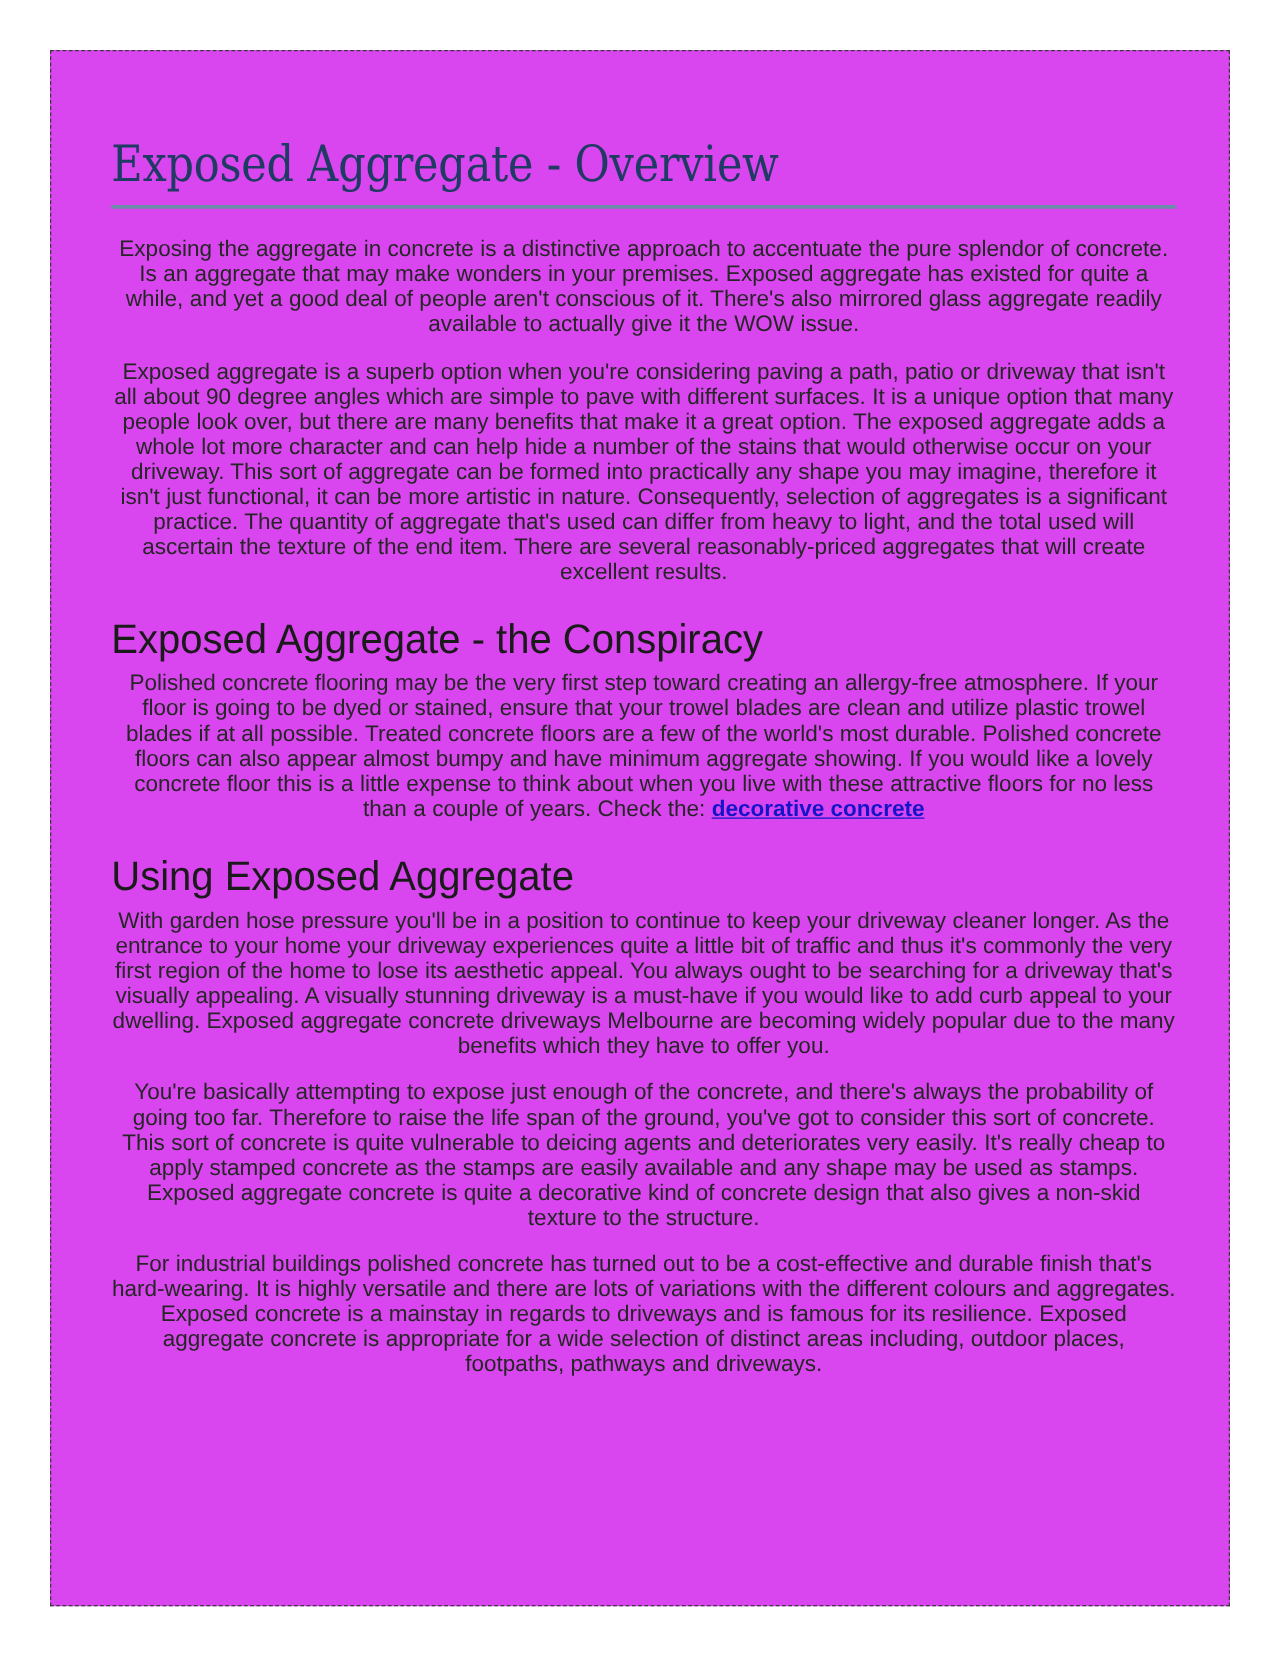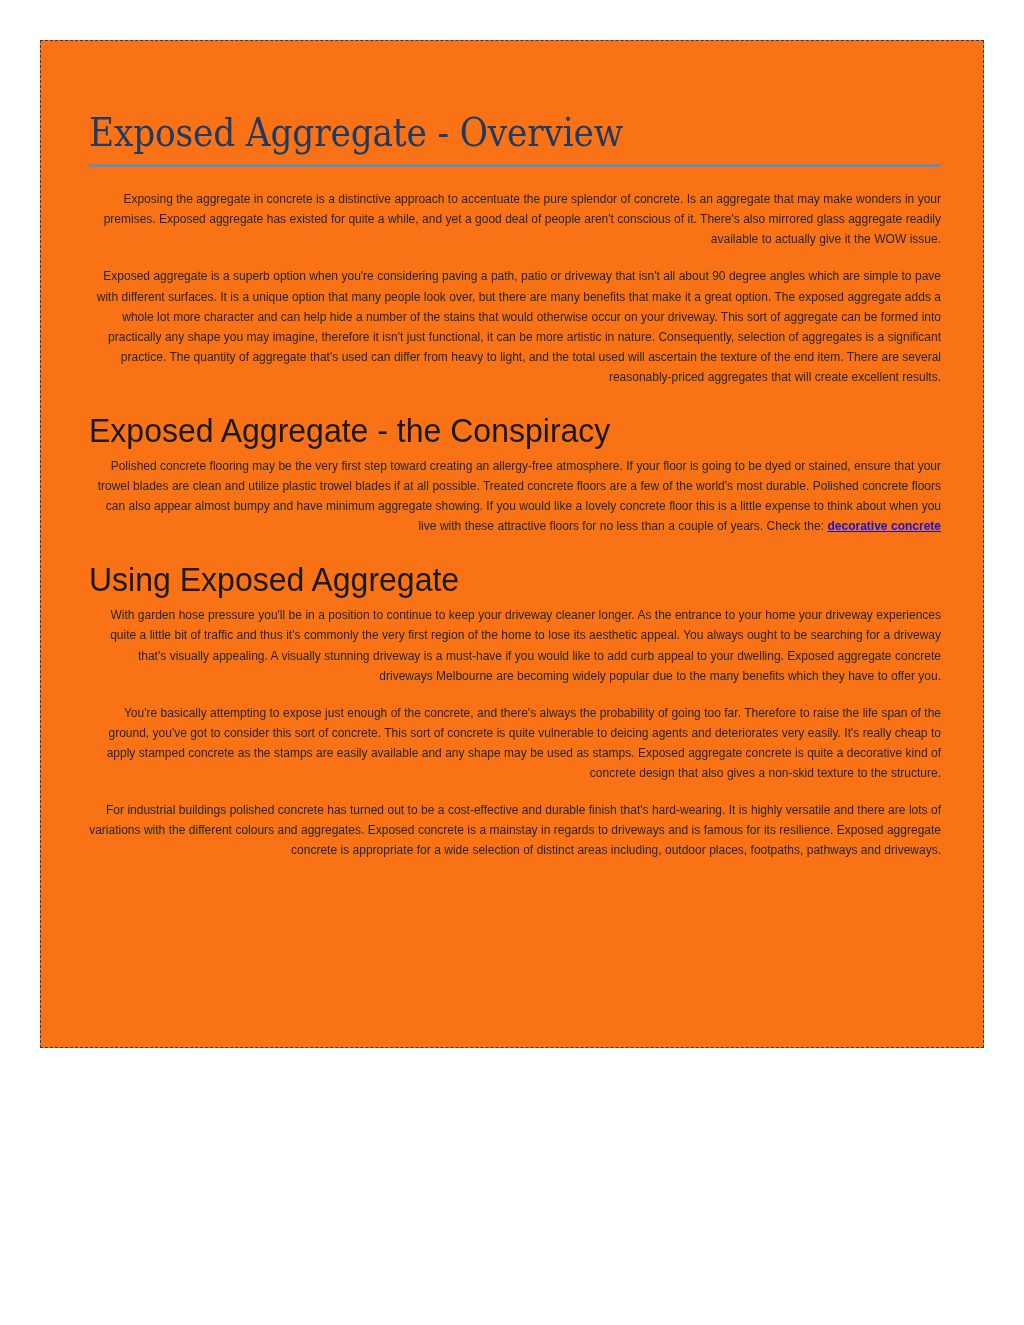--- a/index.html
+++ b/index.html
@@ -14,23 +14,23 @@
     font-family: "Liberation Sans", sans-serif;
     -webkit-font-smoothing: antialiased;
   }
 
   
   .page-sheet {
     position: absolute;
     left: 40px;
     top: 40px;
     width: 944px;
-    height: 1008px;
+    height: 1245px;
     border: 1px dashed #3a3a3a;
-    background: #f97316;
+    background: #d946ef;
     box-sizing: border-box;
   }
 
   .page-content {
     position: absolute;
     left: 48px;
     top: 70px;
     width: 852px;
   }
 
@@ -65,25 +65,25 @@
     color: #1a1a1a;
     margin: 26px 0 6px 0;
     transform: scaleX(0.97);
     transform-origin: left center;
     white-space: nowrap;
   }
 
   
   .body-para {
     font-family: "Liberation Sans", sans-serif;
-    font-size: 12px;
+    font-size: 18px;
     line-height: 20.1px;
     color: #262626;
     margin: 4px 0 17px 0;
-    text-align: right;
+    text-align: center;
     word-spacing: 0.1px;
   }
 
   .body-para:last-child {
     margin-bottom: 0;
   }
 
   .inline-link {
     color: #1414c8;
     font-weight: bold;

